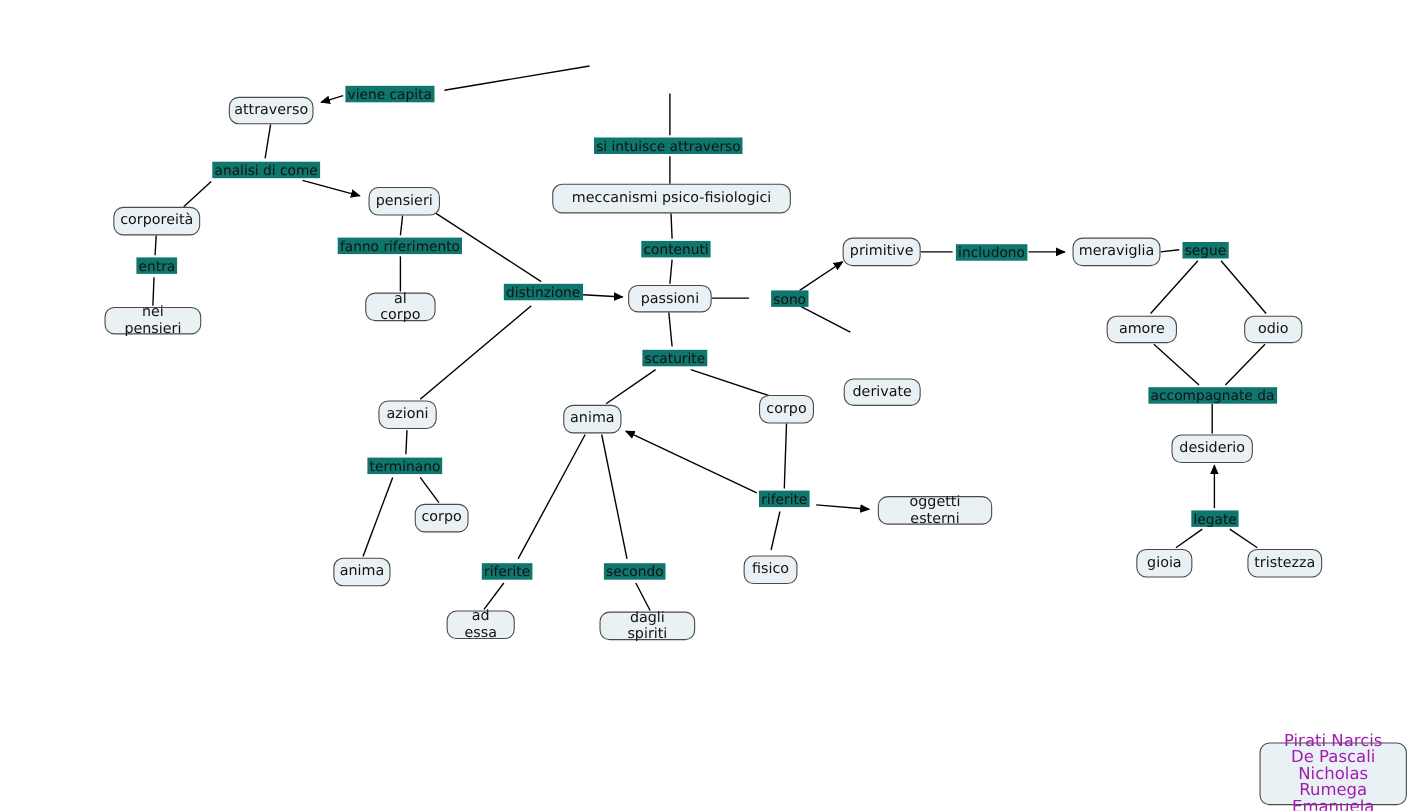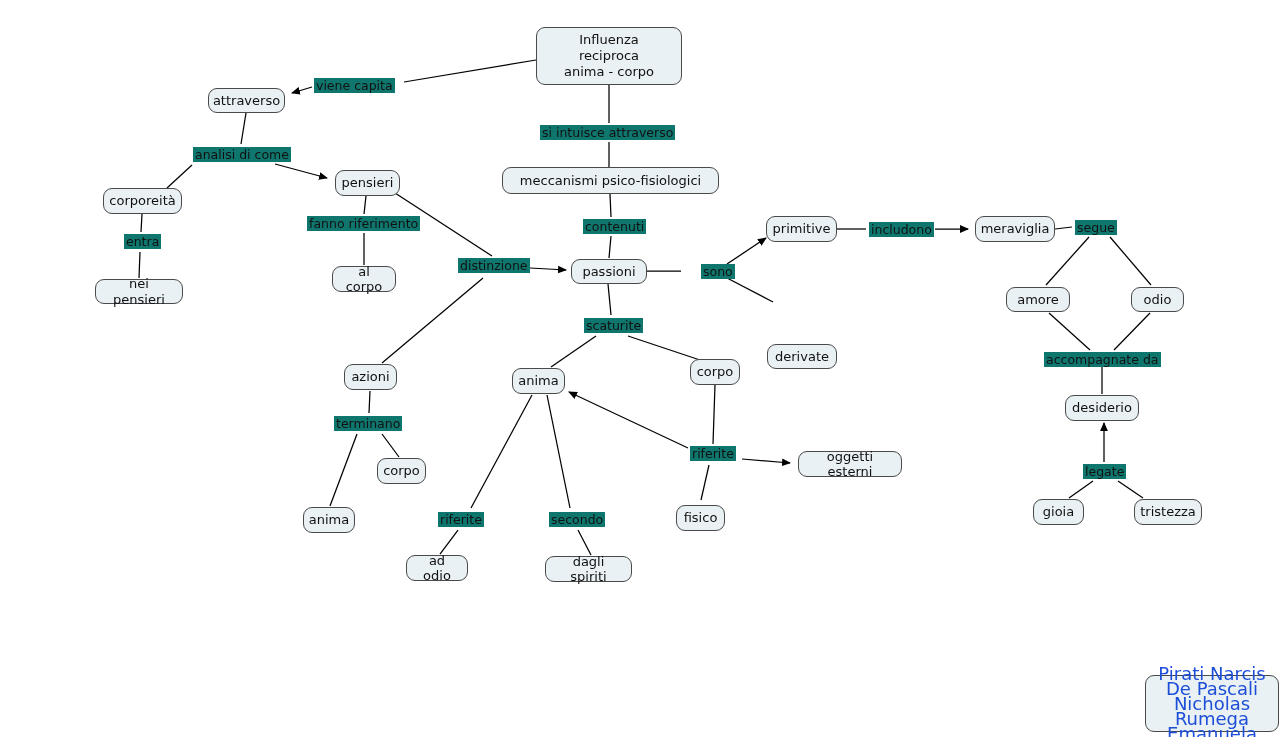--- a/index.html
+++ b/index.html
@@ -43,23 +43,23 @@
     background:#0f766e;
     padding:0 2px;
     text-align:center;
   }
   .authors{
     position:absolute;
     box-sizing:border-box;
     background:#eaf1f4;
     border:1.3px solid #4a4a4a;
     border-radius:9px;
-    font-size:18px;
+    font-size:15px;
     line-height:15px;
-    color:#1d4ed8;
+    color:#a21caf;
     text-align:center;
     display:flex;
     align-items:center;
     justify-content:center;
     white-space:pre-line;
     padding:3px 8px;
   }
 </style>
 </head>
 <body>
@@ -146,23 +146,20 @@
 
       <line x1="688" y1="448" x2="569" y2="392" marker-end="url(#arrow)"></line>
 
       <line x1="709" y1="465" x2="701" y2="500"></line>
 
       <line x1="742" y1="459" x2="790" y2="463" marker-end="url(#arrow)"></line>
     </g>
   </svg>
 
 
-  <div class="node multiline" style="left:536px;top:27px;width:146px;height:58px;">Influenza
-reciproca
-anima - corpo</div>
 
   <div class="node" style="left:208px;top:88px;width:77px;height:25px;">attraverso</div>
 
   <div class="node" style="left:103px;top:188px;width:79px;height:26px;">corporeità</div>
 
   <div class="node" style="left:95px;top:279px;width:88px;height:25px;">nei pensieri</div>
 
   <div class="node" style="left:335px;top:170px;width:65px;height:26px;">pensieri</div>
 
   <div class="node" style="left:332px;top:266px;width:64px;height:26px;">al corpo</div>
@@ -188,21 +185,21 @@
   <div class="node" style="left:1134px;top:499px;width:68px;height:26px;">tristezza</div>
 
   <div class="node" style="left:344px;top:364px;width:53px;height:26px;">azioni</div>
 
   <div class="node" style="left:377px;top:458px;width:49px;height:26px;">corpo</div>
 
   <div class="node" style="left:303px;top:507px;width:52px;height:26px;">anima</div>
 
   <div class="node" style="left:512px;top:368px;width:53px;height:26px;">anima</div>
 
-  <div class="node" style="left:406px;top:555px;width:62px;height:26px;">ad odio</div>
+  <div class="node" style="left:406px;top:555px;width:62px;height:26px;">ad essa</div>
 
   <div class="node" style="left:545px;top:556px;width:87px;height:26px;">dagli spiriti</div>
 
   <div class="node" style="left:690px;top:359px;width:50px;height:26px;">corpo</div>
 
   <div class="node" style="left:676px;top:505px;width:49px;height:26px;">fisico</div>
 
   <div class="node" style="left:798px;top:451px;width:104px;height:26px;">oggetti esterni</div>
 
   <div class="label" style="left:314px;top:78px;">viene capita</div>

